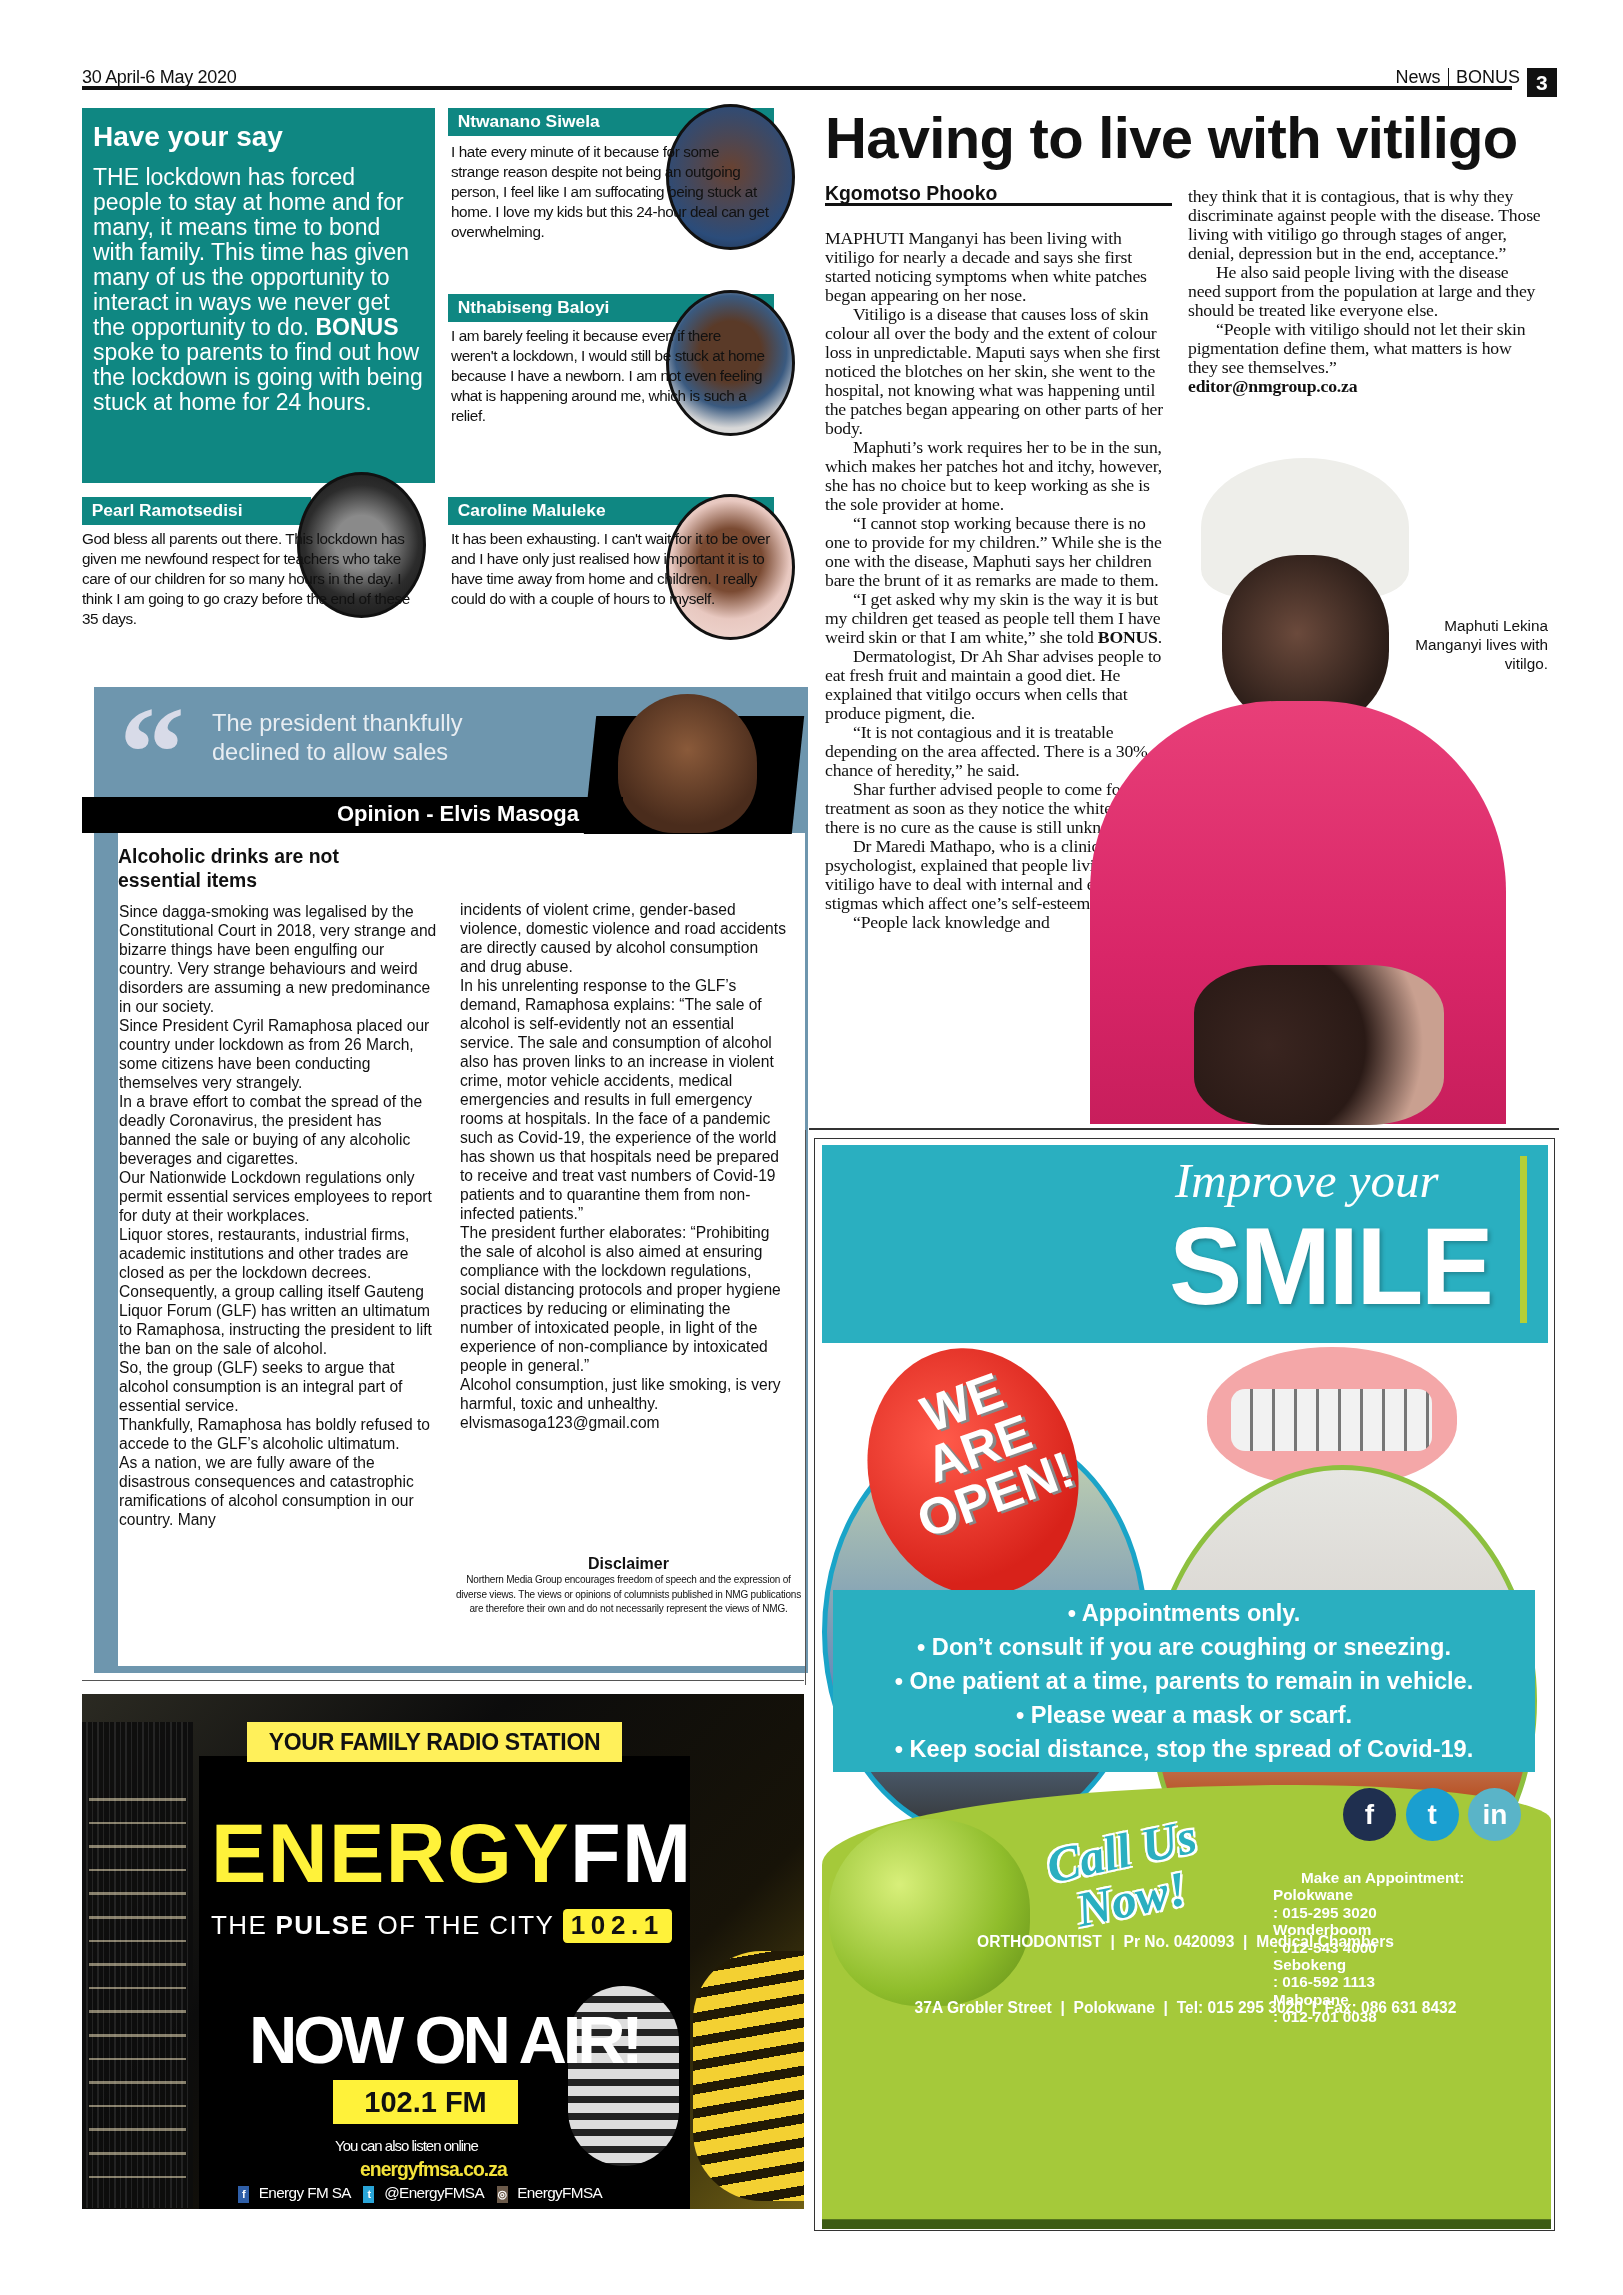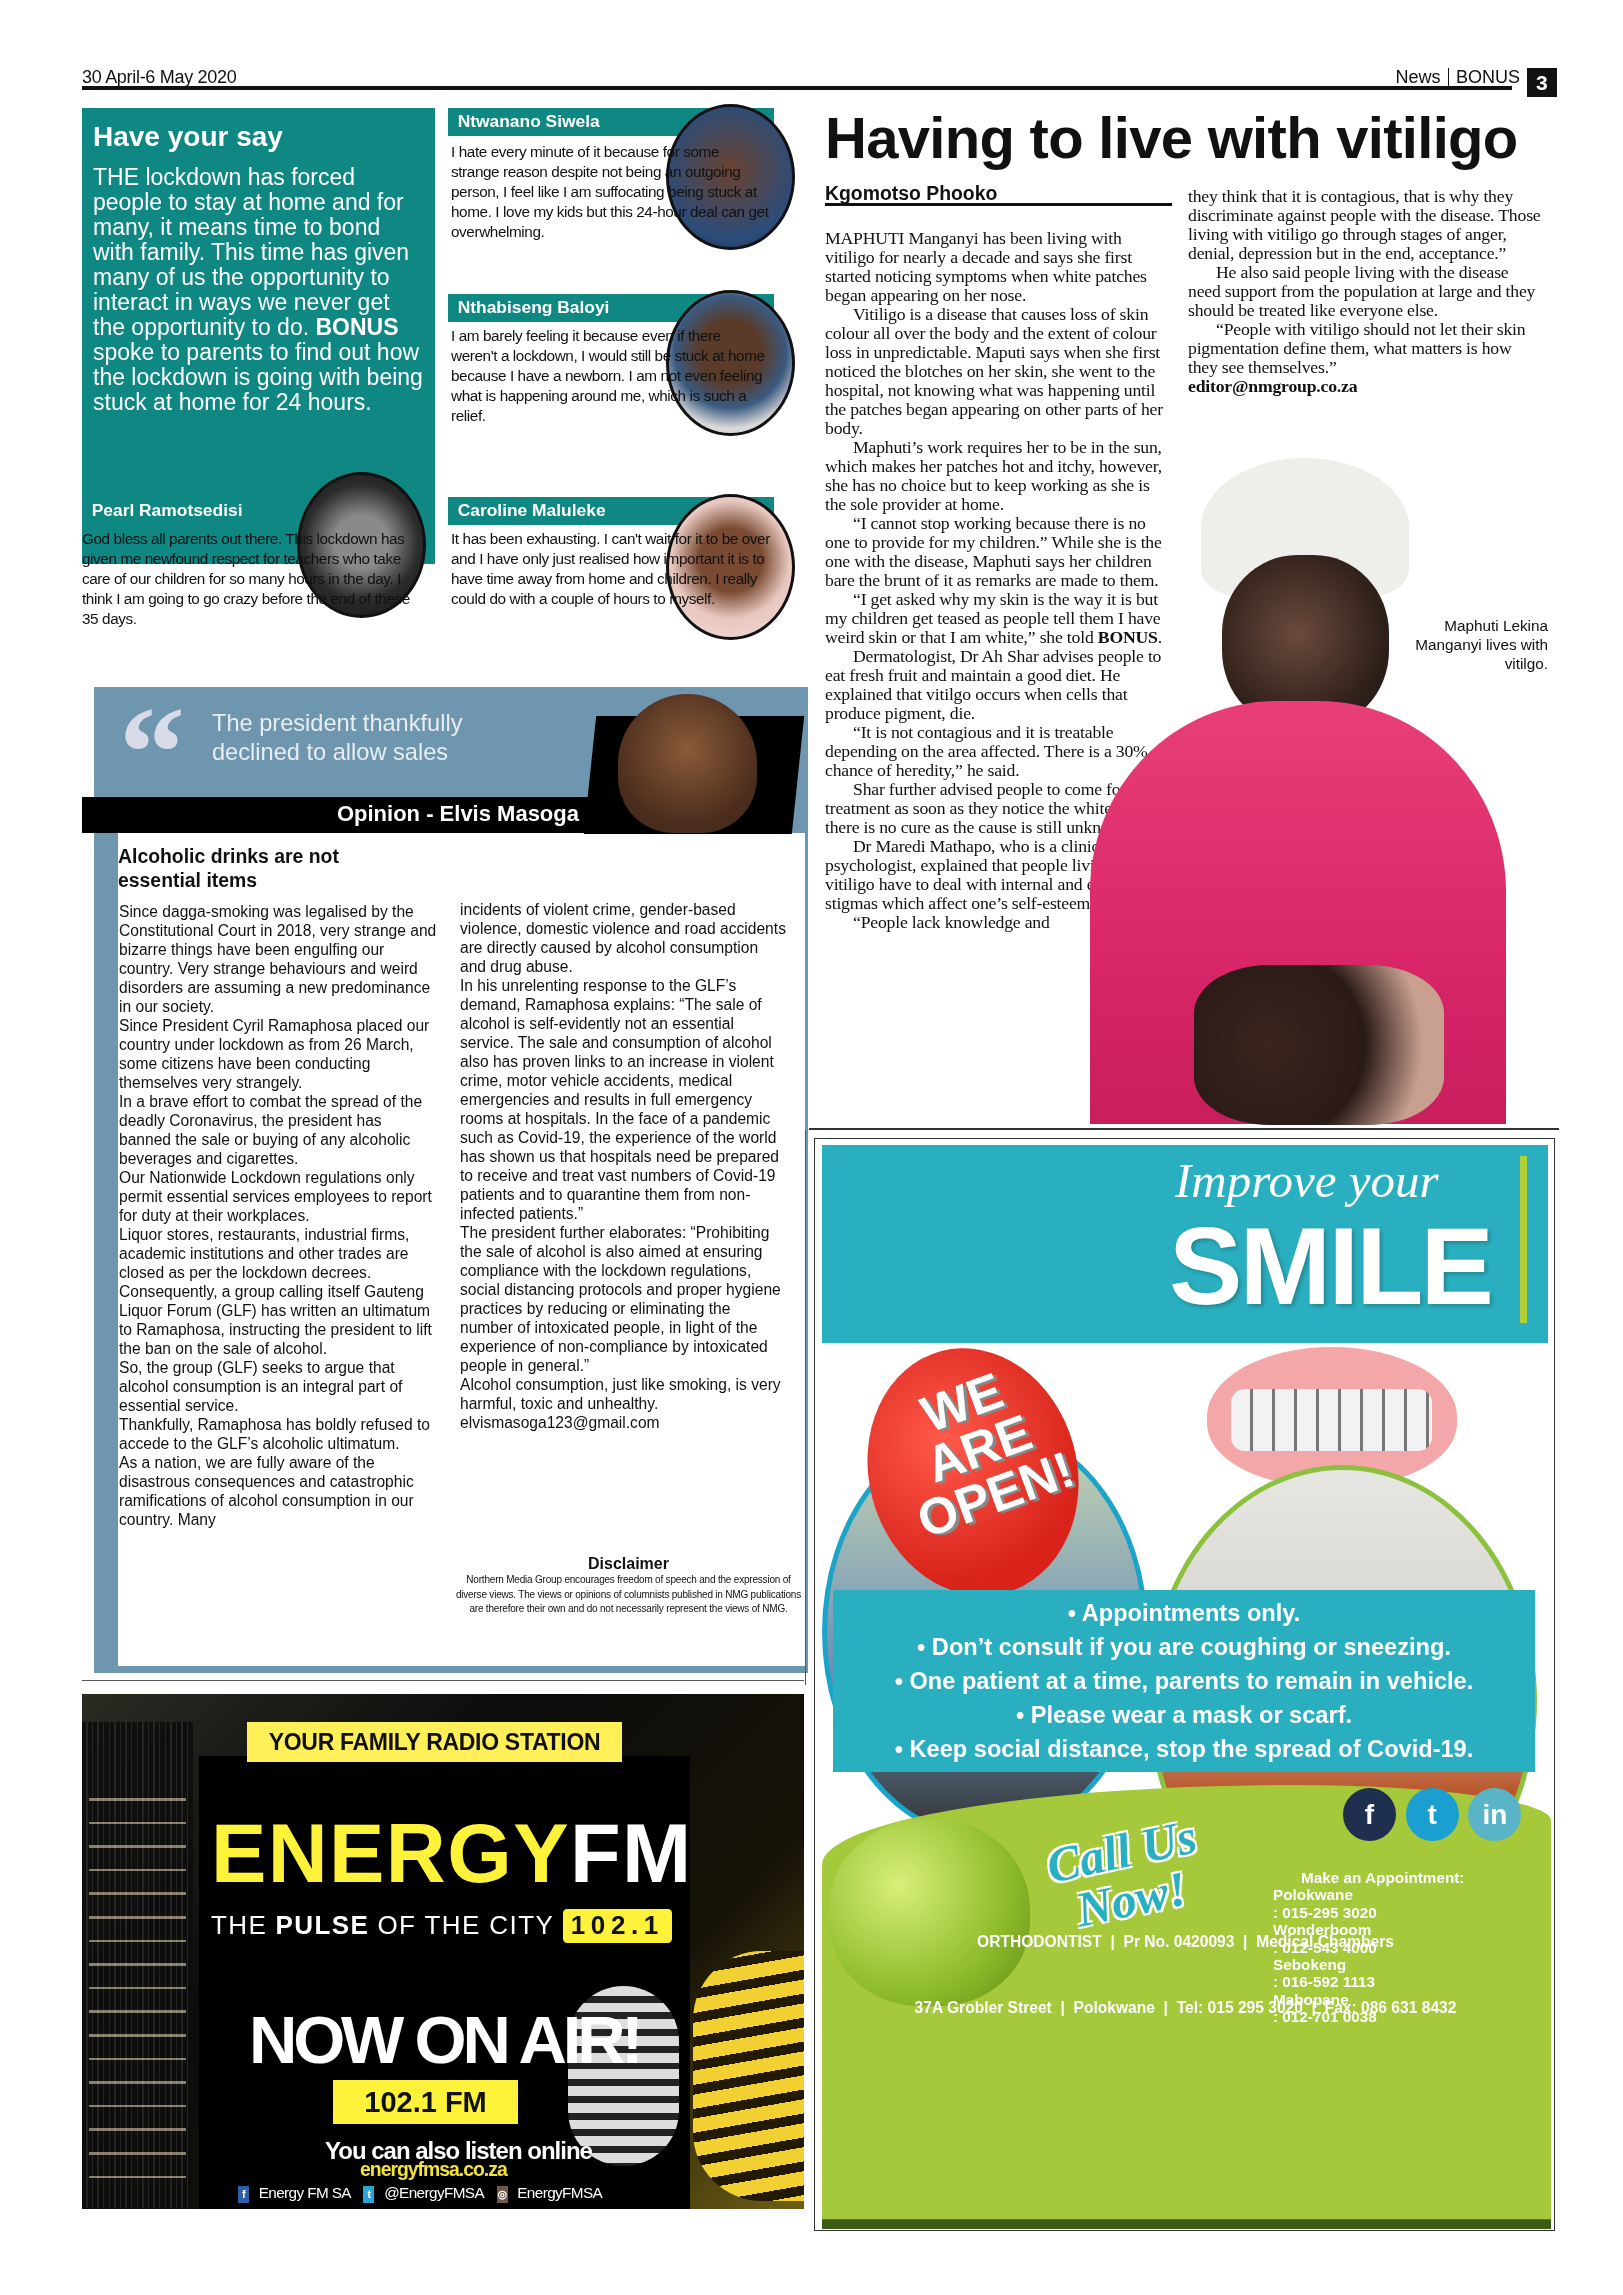--- a/index.html
+++ b/index.html
@@ -9,21 +9,21 @@
   .abs { position: absolute; }
 
   
   .hdr-date { left: 82px; top: 67px; font-size: 18px; font-family: "Liberation Sans Narrow", "Liberation Sans", sans-serif; letter-spacing: -0.3px; }
   .hdr-rule { left: 82px; top: 86px; width: 1430px; height: 4.2px; background: #111; }
   .hdr-right { right: 104px; top: 67px; font-size: 18px; display: flex; align-items: center; gap: 7px; }
   .hdr-sep { width: 1.4px; height: 19.4px; background: #111; display: inline-block; }
   .hdr-page { right: 67px; top: 68px; width: 30.5px; height: 29px; background: #111; color: #fff; font-weight: bold; font-size: 21px; text-align: center; line-height: 29px; }
 
   
-  .hys { left: 82px; top: 108px; width: 353px; height: 456px; background: #0f8782; color: #fff; padding: 12.5px 11px; }
+  .hys { left: 82px; top: 108px; width: 353px; height: 375px; background: #0f8782; color: #fff; padding: 12.5px 11px; }
   .hys h2 { font-size: 28px; font-weight: bold; margin-bottom: 12.5px; }
   .hys p { font-size: 23px; line-height: 25px; }
   .hys b { font-weight: bold; }
 
   .vox-label { background: #0f8782; color: #fff; font-weight: bold; font-size: 17.4px; padding: 4.2px 9.7px; height: 28px; line-height: 19.4px; }
   .vox-text { font-size: 15.3px; line-height: 20px; font-family: "Liberation Sans", sans-serif; letter-spacing: -0.4px; }
   .avatar { border-radius: 50%; border: 3.5px solid #111; overflow: hidden; }
 
   
   .op-panel { left: 94px; top: 687px; width: 714px; height: 986px; background: #6e96ae; }
@@ -85,21 +85,21 @@
   .efm-center { left: 117px; top: 62px; width: 491px; height: 453px; background: #000; }
   .efm-tag { left: 165px; top: 28px; width: 375px; height: 40px; background: #fff05a; color: #111; font-weight: bold; font-size: 23px; text-align: center; line-height: 40px; letter-spacing: -0.3px; }
   .efm-logo { left: 129px; top: 118px; font-size: 83px; font-weight: bold; letter-spacing: 1.4px; line-height: 83px; }
   .efm-logo .y { color: #fff23a; }
   .efm-logo .w { color: #fff; }
   .efm-pulse { left: 129px; top: 215px; color: #fff; font-size: 26px; letter-spacing: 1.4px; display: flex; align-items: center; gap: 8.3px; }
   .efm-pulse b { font-weight: bold; }
   .efm-freq-badge { background: #fff23a; color: #111; font-weight: bold; padding: 1.4px 8.3px; border-radius: 4.2px; letter-spacing: 5.6px; }
   .efm-onair { left: 167px; top: 311px; color: #fff; font-weight: bold; font-size: 67px; letter-spacing: -4.2px; line-height: 69px; }
   .efm-fm { left: 251px; top: 386px; width: 185px; height: 44px; background: #fff23a; color: #111; font-weight: bold; font-size: 29px; text-align: center; line-height: 44px; }
-  .efm-online { left: 243px; top: 443px; color: #fff; font-weight: bold; font-size: 24px; letter-spacing: -1px; }
+  .efm-online { left: 253px; top: 443px; color: #fff; font-weight: normal; font-size: 15px; letter-spacing: -1px; }
   .efm-url { left: 278px; top: 464px; color: #f3e23a; font-weight: bold; font-size: 19.4px; letter-spacing: -1px; }
   .efm-social { left: 156px; top: 490px; display: flex; gap: 12.5px; align-items: center; color: #fff; font-size: 15.3px; letter-spacing: -0.6px; }
   .efm-social .ic { width: 11px; height: 16.7px; display: inline-flex; align-items: center; justify-content: center; font-weight: bold; font-size: 11px; color: #fff; margin-right: 9.7px; }
   .mic { left: 486px; top: 292px; width: 111px; height: 180px; border-radius: 56px; background: repeating-linear-gradient(180deg, #ddd 0 9.7px, #222 9.7px 16.7px); }
   .mic2 { left: 611px; top: 257px; width: 139px; height: 250px; border-radius: 69px 0 0 69px; background: repeating-linear-gradient(170deg, #f3d032 0 14px, #221a05 14px 23.6px); }
   .city-left { left: 0; top: 28px; width: 111px; height: 486px; background: repeating-linear-gradient(90deg, #0d0d0d 0 4.2px, #262626 4.2px 5.6px), #111; opacity: 0.9; }
   .city-lights { left: 7px; top: 83px; width: 97px; height: 416px; background: repeating-linear-gradient(180deg, transparent 0 21px, rgba(255,240,200,0.5) 21px 23.6px); }
 
   .divider-h { left: 82px; top: 1680px; width: 722px; height: 1.4px; background: #555; }
   .divider-v { left: 805px; top: 1130px; width: 1.4px; height: 555px; background: #555; }

